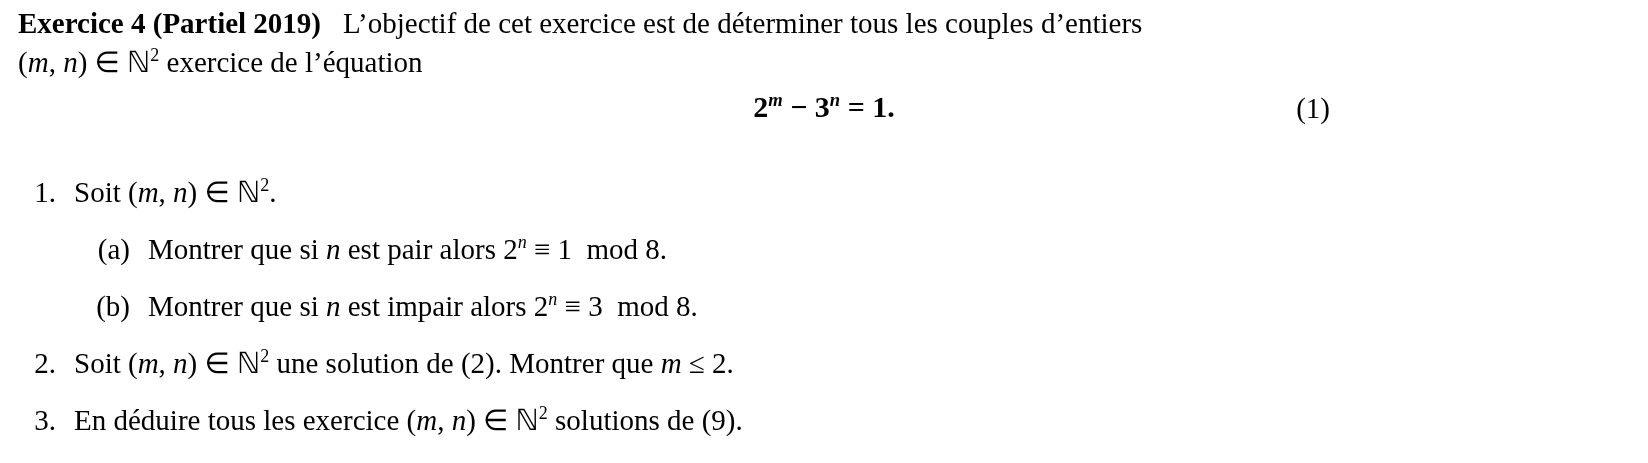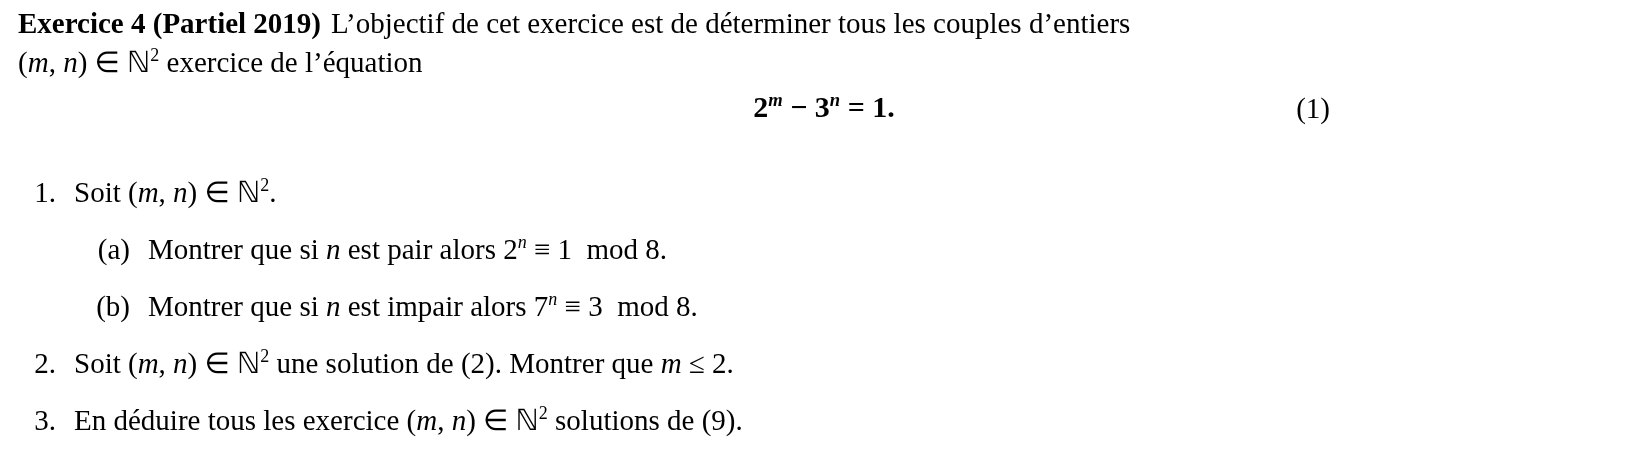--- a/index.html
+++ b/index.html
@@ -25,21 +25,21 @@
     position: absolute;
     left: 18px;
     top: 4px;
     width: 1614px;
     font-size: 29px;
     line-height: 1.33;
     text-align: left;
   }
   .ex-title {
     font-weight: bold;
-    margin-right: 10px;
+    margin-right: 22px;
   }
   .math {
     font-style: italic;
     font-family: "Liberation Serif", serif;
   }
   sup {
     font-size: 0.62em;
     vertical-align: super;
     line-height: 0;
   }
@@ -120,21 +120,21 @@
       <span class="txt"><span>Soit (</span><span class="math">m</span><span>, </span><span class="math">n</span><span>) ∈ ℕ</span><sup>2</sup><span>.</span></span>
     </div>
 
     <div class="item lvl1">
       <span class="num">(a)</span>
       <span class="txt"><span>Montrer que si </span><span class="math">n</span><span> est pair alors 2</span><sup class="math">n</sup><span> ≡ 1</span>&nbsp;&nbsp;<span>mod 8.</span></span>
     </div>
 
     <div class="item lvl1">
       <span class="num">(b)</span>
-      <span class="txt"><span>Montrer que si </span><span class="math">n</span><span> est impair alors 7</span><sup class="math">n</sup><span> ≡ 3</span>&nbsp;&nbsp;<span>mod 8.</span></span>
+      <span class="txt"><span>Montrer que si </span><span class="math">n</span><span> est impair alors 2</span><sup class="math">n</sup><span> ≡ 3</span>&nbsp;&nbsp;<span>mod 8.</span></span>
     </div>
 
     <div class="item item-2">
       <span class="num">2.</span>
       <span class="txt"><span>Soit (</span><span class="math">m</span><span>, </span><span class="math">n</span><span>) ∈ ℕ</span><sup>2</sup><span> une solution de (2). Montrer que </span><span class="math">m</span><span> ≤ 2.</span></span>
     </div>
 
     <div class="item">
       <span class="num">3.</span>
       <span class="txt"><span>En déduire tous les exercice (</span><span class="math">m</span><span>, </span><span class="math">n</span><span>) ∈ ℕ</span><sup>2</sup><span> solutions de (9).</span></span>

